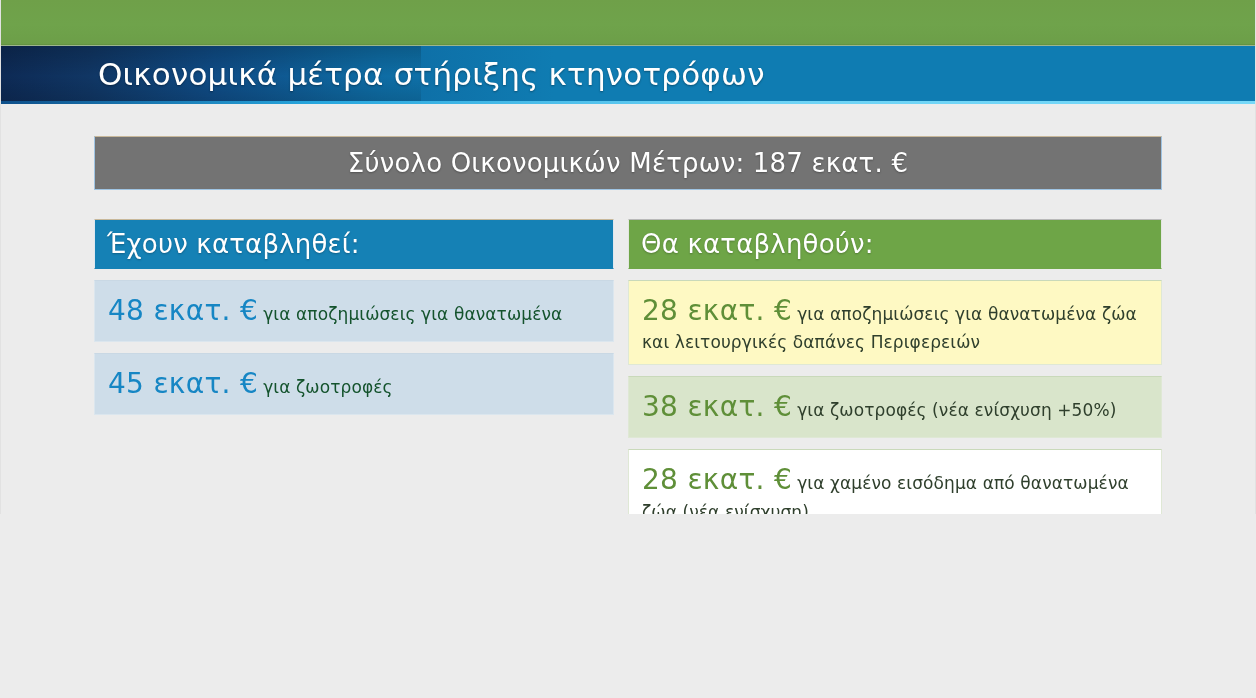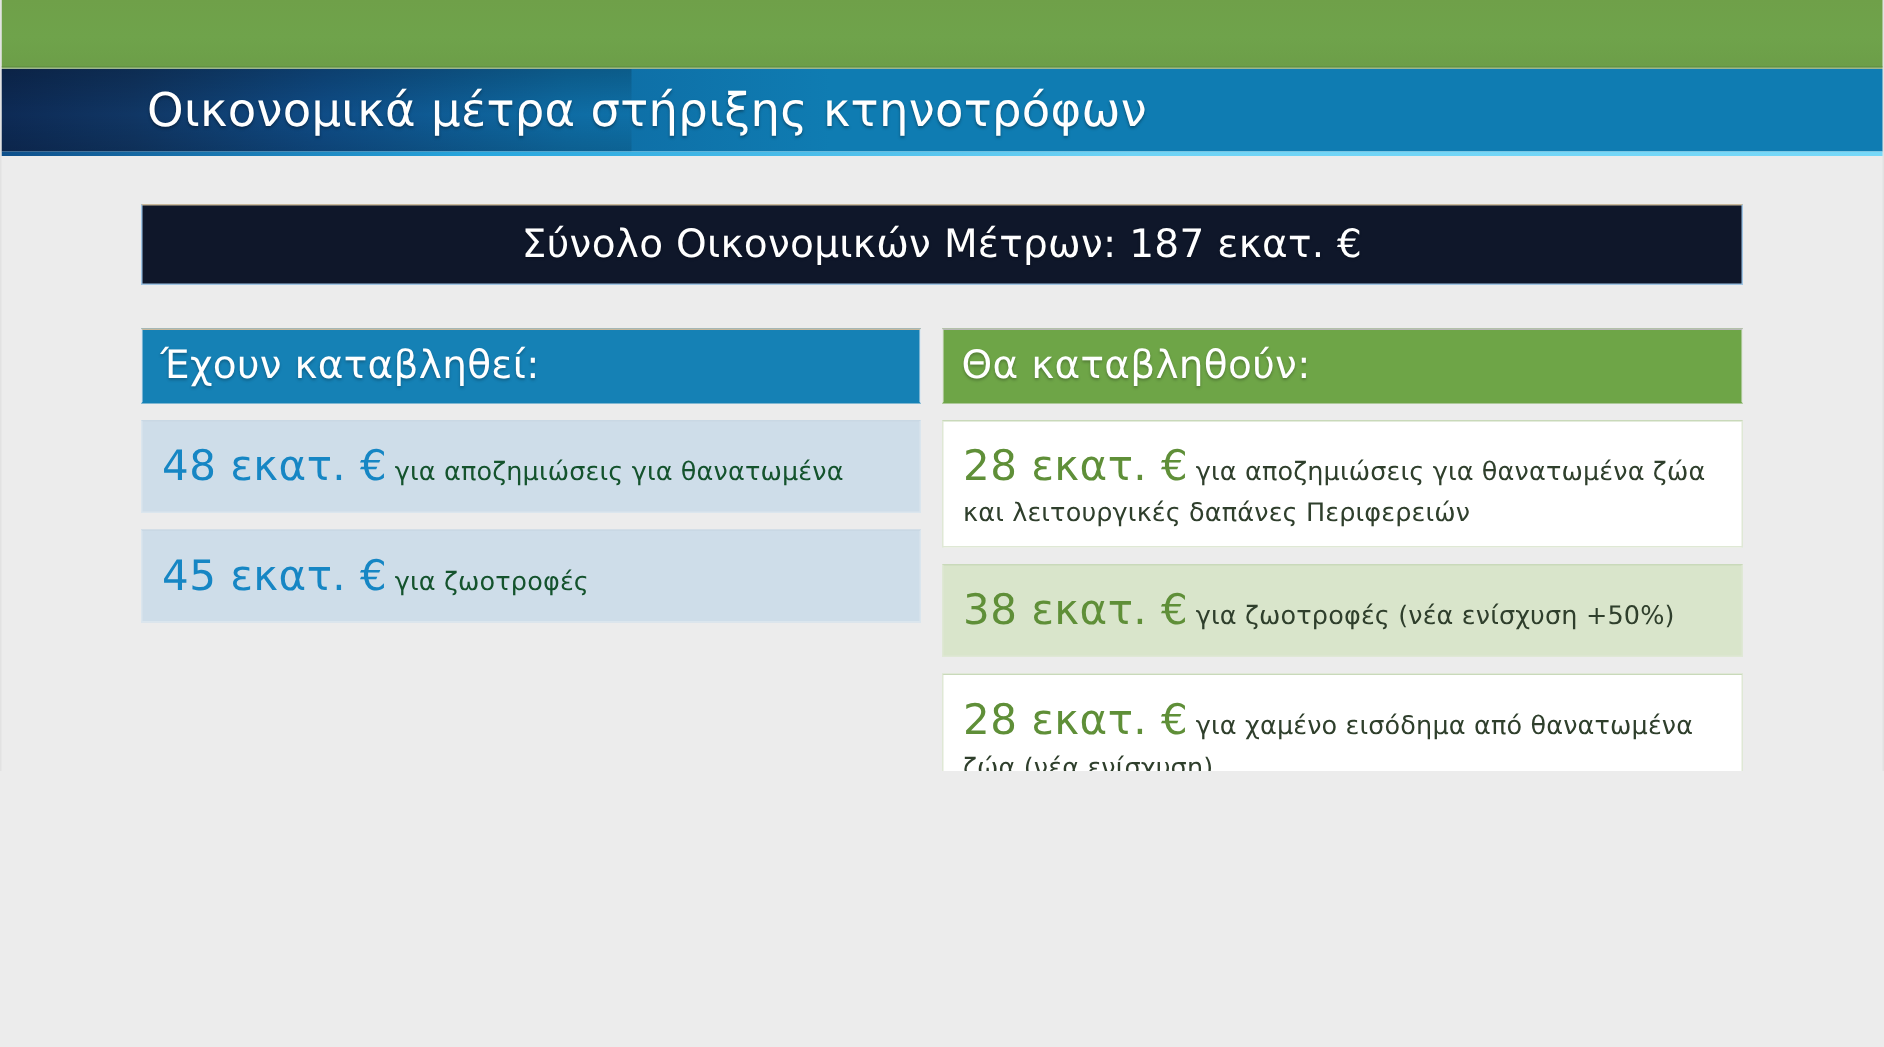--- a/index.html
+++ b/index.html
@@ -86,21 +86,21 @@
     white-space: nowrap;
   }
 
   
   .total-bar {
     position: absolute;
     left: 93px;
     top: 136px;
     width: 1068px;
     height: 54px;
-    background: #0f172a;
+    background: #737373;
     border: 1px solid #9fc4e3;
     border-top-color: #c8b89a;
     box-sizing: border-box;
     display: flex;
     align-items: center;
     justify-content: center;
   }
   .total-bar-text {
     color: #ffffff;
     font-size: 26px;
@@ -152,21 +152,21 @@
     margin-top: 11px;
     padding: 11px 14px 12px 13px;
     border: 1px solid transparent;
   }
   .card-blue {
     background: #cedde9;
     border-color: #dbe6ee;
     border-top-color: #c9d8e4;
   }
   .card-green {
-    background: #ffffff;
+    background: #fef9c3;
     border-color: #dfe8d5;
     border-top-color: #c9d9ba;
   }
   .card-green.lighter { background: #d9e5cb; }
   .card-green.lightest { background: #ffffff; }
 
   .card-line {
     line-height: 1.33;
   }
   .amount {

